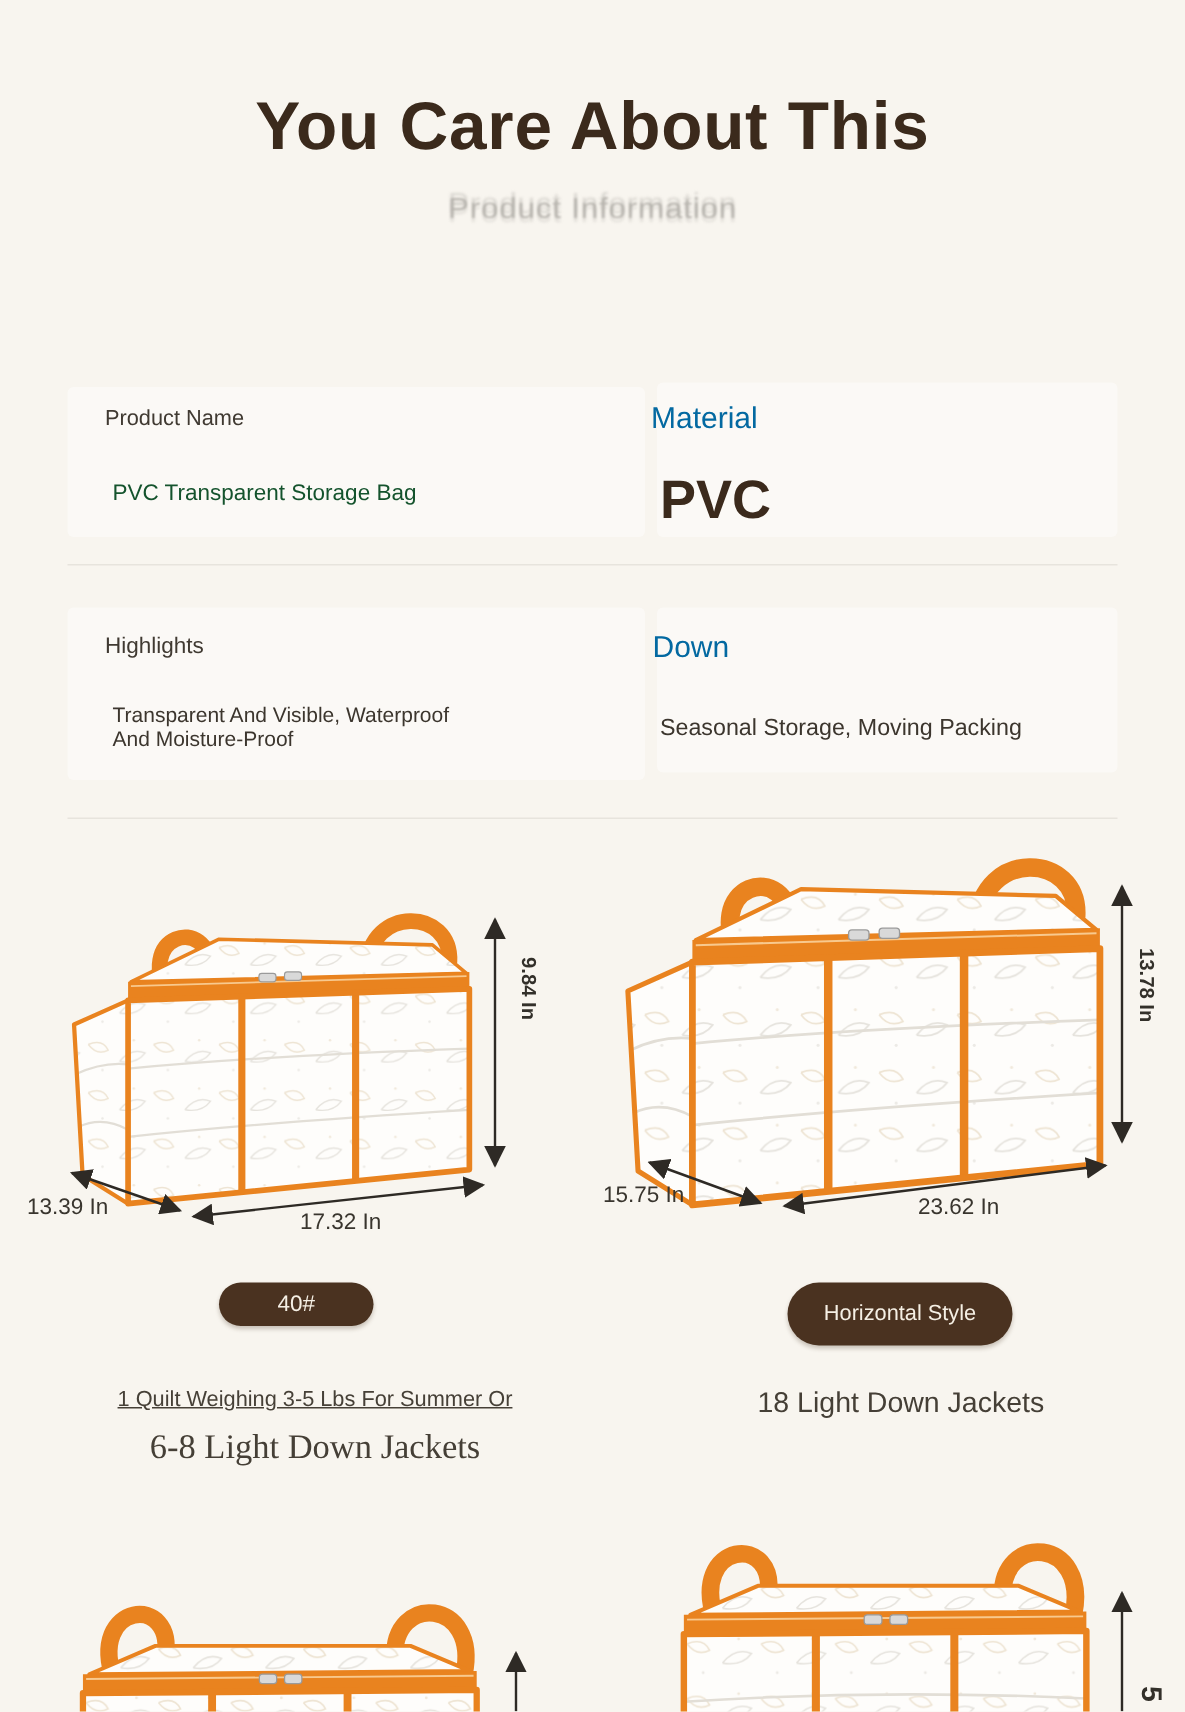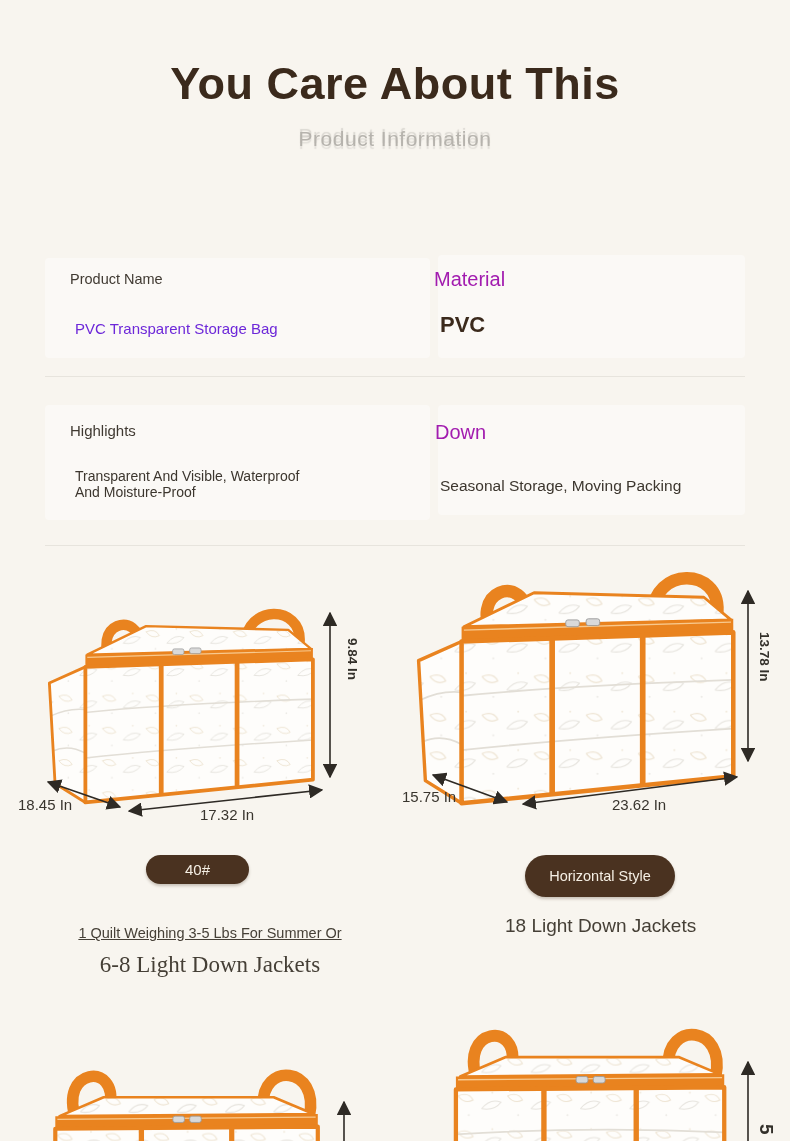--- a/index.html
+++ b/index.html
@@ -35,23 +35,23 @@
     left:0;top:128px;width:790px;text-align:center;
     font-size:21px;color:var(--subtitle-gray);
     letter-spacing:0.5px;
     filter:blur(0.6px);
     transform:scaleY(0.92);
     text-shadow:0 -4px 1px rgba(164,161,154,0.35),0 3px 1px rgba(164,161,154,0.25);
   }
 
   
   .lbl-sm{font-size:14.5px;color:#403A32;}
-  .lbl-lg{font-size:20px;color:#a21caf;}
-  .val-sm{font-size:15px;color:#6d28d9;}
-  .val-lg{font-size:22px;font-weight:700;color:var(--title-brown);}
+  .lbl-lg{font-size:20px;color:#0369a1;}
+  .val-sm{font-size:15px;color:#14532d;}
+  .val-lg{font-size:36px;font-weight:700;color:var(--title-brown);}
   .divider{height:1px;background:var(--divider);left:45px;width:700px;}
 
   
   .dim{font-size:15px;color:#39352E;white-space:nowrap;}
   .dim-vert{
     font-size:13.5px;font-weight:600;color:#33302A;white-space:nowrap;
     writing-mode:vertical-rl;
   }
   .arrow-line{stroke:var(--arrow-dark);stroke-width:1.6;fill:none;}
 
@@ -62,21 +62,21 @@
     display:flex;align-items:center;justify-content:center;
     color:#F5EFE4;font-size:15px;
     box-shadow:0 2px 3px rgba(60,40,20,0.25);
   }
 
   
   .cap1-left{left:55px;top:925px;width:310px;text-align:center;font-size:14.5px;color:#464037;text-decoration:underline;}
   .cap2-left{left:55px;top:952px;width:310px;text-align:center;font-size:23px;color:#453F36;font-family:Liberation Serif, serif;}
   .cap-right{left:505px;top:912px;width:268px;color:#464037;}
   .cap-right .big{font-size:20.5px;line-height:1.18;word-break:break-all;color:#453F36;}
-  .cap-right .small{font-size:19px;margin-top:3px;color:#453F36;}
+  .cap-right .small{font-size:19px;margin-top:13px;color:#453F36;}
 
   
   .handle{fill:none;stroke:var(--accent-orange);stroke-width:11;stroke-linecap:round;}
   .face{fill:#FEFDFB;}
   .pat{fill:url(#feather);fill-opacity:0.65;}
   .orange{fill:var(--accent-orange);}
   .pull{fill:#D9D9D9;stroke:#9A9A9A;stroke-width:0.8;}
   .edge{fill:none;stroke:var(--accent-orange);stroke-width:4;stroke-linejoin:round;}
   .edge2{fill:none;stroke:var(--accent-orange);stroke-width:3;stroke-linejoin:round;}
   .edge3{fill:none;stroke:var(--accent-orange);stroke-width:2.5;stroke-linejoin:round;}
@@ -170,21 +170,21 @@
 
 <svg class="abs" style="left:40px;top:775px" width="90" height="40">
   <line class="arrow-line" x1="8" y1="7" x2="80" y2="32" marker-start="url(#arr)" marker-end="url(#arr)"></line>
 </svg>
 <svg class="abs" style="left:120px;top:783px" width="212" height="36">
   <line class="arrow-line" x1="9" y1="28" x2="202" y2="7" marker-start="url(#arr)" marker-end="url(#arr)"></line>
 </svg>
 <svg class="abs" style="left:320px;top:605px" width="20" height="180">
   <line class="arrow-line" x1="10" y1="8" x2="10" y2="172" marker-start="url(#arr)" marker-end="url(#arr)"></line>
 </svg>
-<div class="abs dim" style="left:18px;top:796px">18.45 In</div>
+<div class="abs dim" style="left:18px;top:796px">13.39 In</div>
 <div class="abs dim" style="left:200px;top:806px">17.32 In</div>
 <div class="abs dim-vert" style="left:345px;top:638px">9.84 In</div>
 
 <svg class="abs" style="left:398px;top:552px" width="340" height="283" viewBox="0 0 300 250">
   <use href="#bag3d"></use>
 </svg>
 
 <svg class="abs" style="left:425px;top:768px" width="92" height="42">
   <line class="arrow-line" x1="8" y1="7" x2="82" y2="34" marker-start="url(#arr)" marker-end="url(#arr)"></line>
 </svg>

